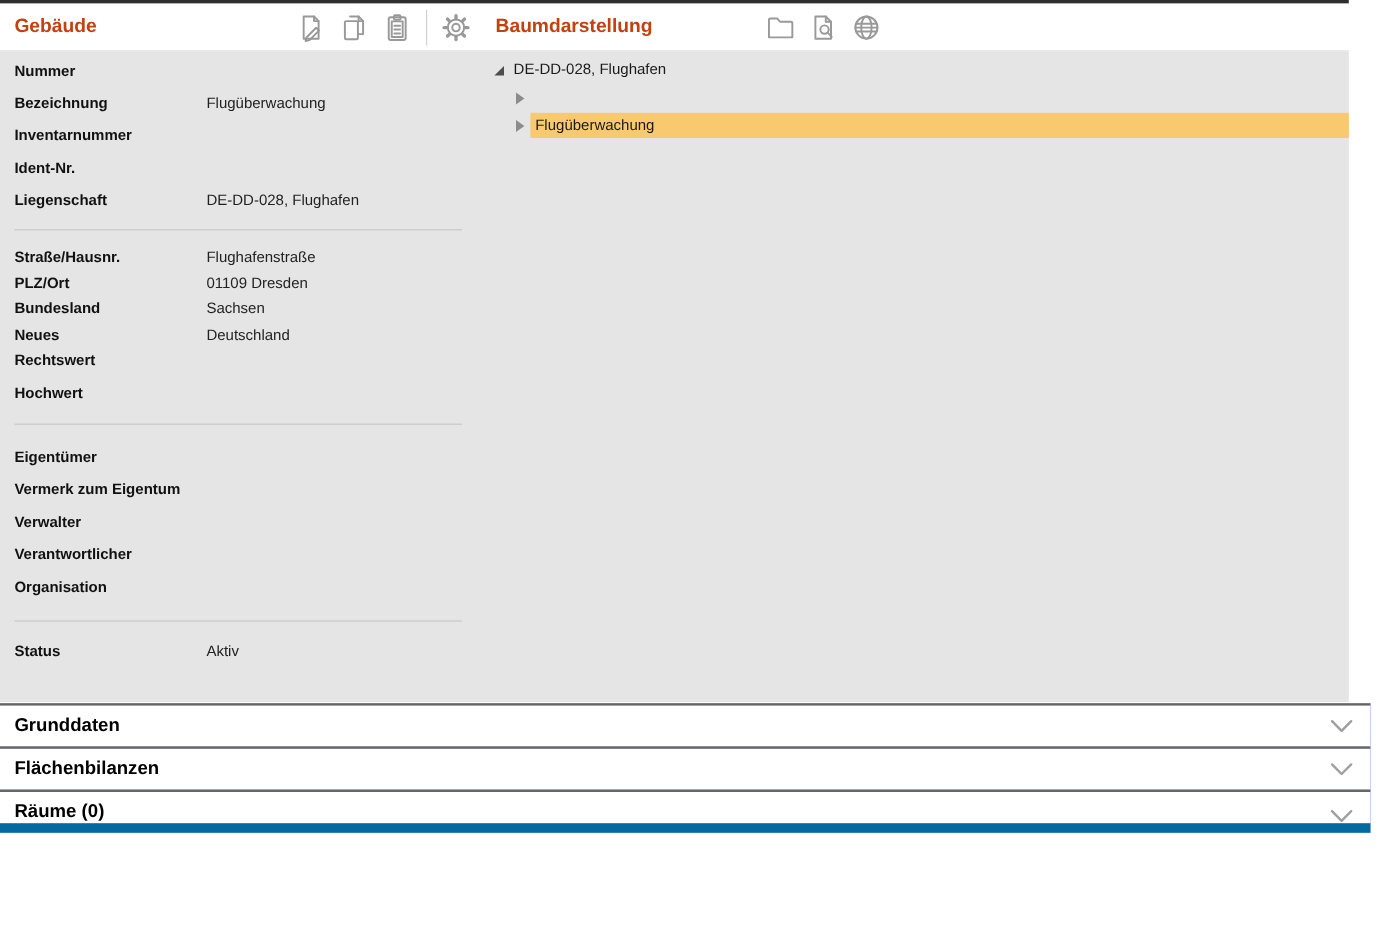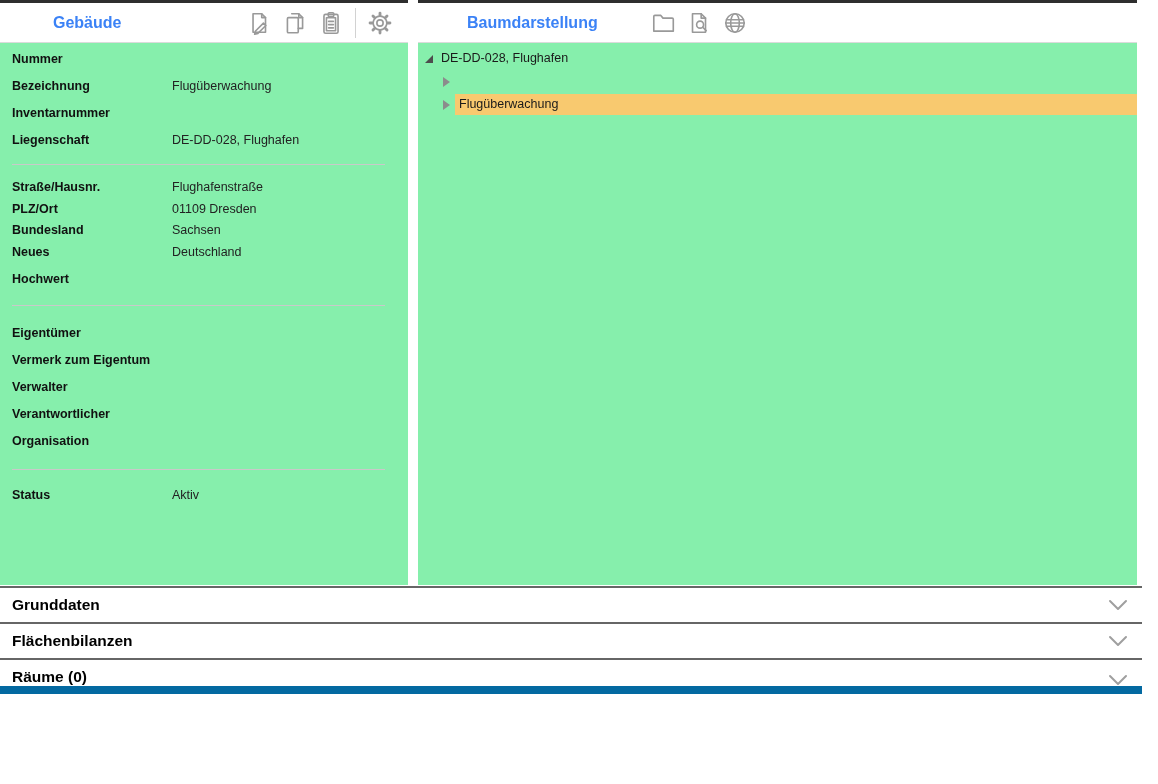--- a/index.html
+++ b/index.html
@@ -2,38 +2,38 @@
 <html><head>
 <meta charset="utf-8">
 <style>
   * { margin:0; padding:0; box-sizing:border-box; }
   html,body { width:1158px; height:784px; background:#fff; overflow:hidden;
               font-family:"Liberation Sans", sans-serif; }
   body { position:relative; }
 
   .panel { position:absolute; top:0; background:#fff; }
   #left-panel { left:0; width:408px; height:586px; }
-  #tree-panel { left:418px; width:719px; height:662px; }
+  #tree-panel { left:405px; width:719px; height:662px; }
 
   .panel-top-border { height:3px; background:#2e2e2e; }
   .panel-header { height:40px; background:#fff; position:relative;
                   display:flex; align-items:center; border-bottom:1px solid #dbdbdb; }
-  .panel-title { font-size:16px; font-weight:bold; color:#3b82f6;margin-left:41px; }
+  .panel-title { font-size:16px; font-weight:bold; color:#c2410c; }
   #left-panel .panel-title { padding-left:12px; }
   #tree-panel .panel-title { padding-left:8px; }
 
   .icon-group { position:absolute; top:0; height:40px; display:flex; align-items:center; gap:10px; }
   #left-icons { left:246px; }
   #tree-icons { left:232px; }
   .icon-btn { width:26px; height:26px; display:flex; align-items:center; justify-content:center; cursor:pointer; }
   .icon-btn svg { width:26px; height:26px; stroke:#999; fill:none; stroke-width:1.5;
                   stroke-linejoin:round; stroke-linecap:round; }
   .v-sep { width:1px; height:30px; background:#d2d2d2; margin:0 1px; }
 
-  .panel-body { background:#86efac; height:542px; }
+  .panel-body { background:#e5e5e5; height:542px; }
   #left-panel .panel-body { padding:3px 0 0 12px; }
 
   .field-row { display:flex; }
   .row-a, .row-c { height:27px; line-height:27px; }
   .row-b { height:21.5px; line-height:21.5px; }
   .row-hochwert { margin-top:6px; }
   .f-label { width:160px; font-size:12.5px; font-weight:bold; color:#111; white-space:nowrap; }
   .f-value { font-size:12.5px; color:#222; white-space:nowrap; }
 
   .h-div { height:1px; background:#c9c9c9; width:373px; }
@@ -109,20 +109,24 @@
     </div>
     <div class="field-row row-a">
       <span class="f-label">Bezeichnung</span>
       <span class="f-value">Flugüberwachung</span>
     </div>
     <div class="field-row row-a">
       <span class="f-label">Inventarnummer</span>
       <span class="f-value"></span>
     </div>
     <div class="field-row row-a">
+      <span class="f-label">Ident-Nr.</span>
+      <span class="f-value"></span>
+    </div>
+    <div class="field-row row-a">
       <span class="f-label">Liegenschaft</span>
       <span class="f-value">DE-DD-028, Flughafen</span>
     </div>
 
     <div class="h-div div-a"></div>
 
     <div class="field-row row-b">
       <span class="f-label">Straße/Hausnr.</span>
       <span class="f-value">Flughafenstraße</span>
     </div>
@@ -130,20 +134,24 @@
       <span class="f-label">PLZ/Ort</span>
       <span class="f-value">01109 Dresden</span>
     </div>
     <div class="field-row row-b">
       <span class="f-label">Bundesland</span>
       <span class="f-value">Sachsen</span>
     </div>
     <div class="field-row row-b">
       <span class="f-label">Neues</span>
       <span class="f-value">Deutschland</span>
+    </div>
+    <div class="field-row row-b">
+      <span class="f-label">Rechtswert</span>
+      <span class="f-value"></span>
     </div>
     <div class="field-row row-b row-hochwert">
       <span class="f-label">Hochwert</span>
       <span class="f-value"></span>
     </div>
 
     <div class="h-div div-b"></div>
 
     <div class="field-row row-c">
       <span class="f-label">Eigentümer</span>

